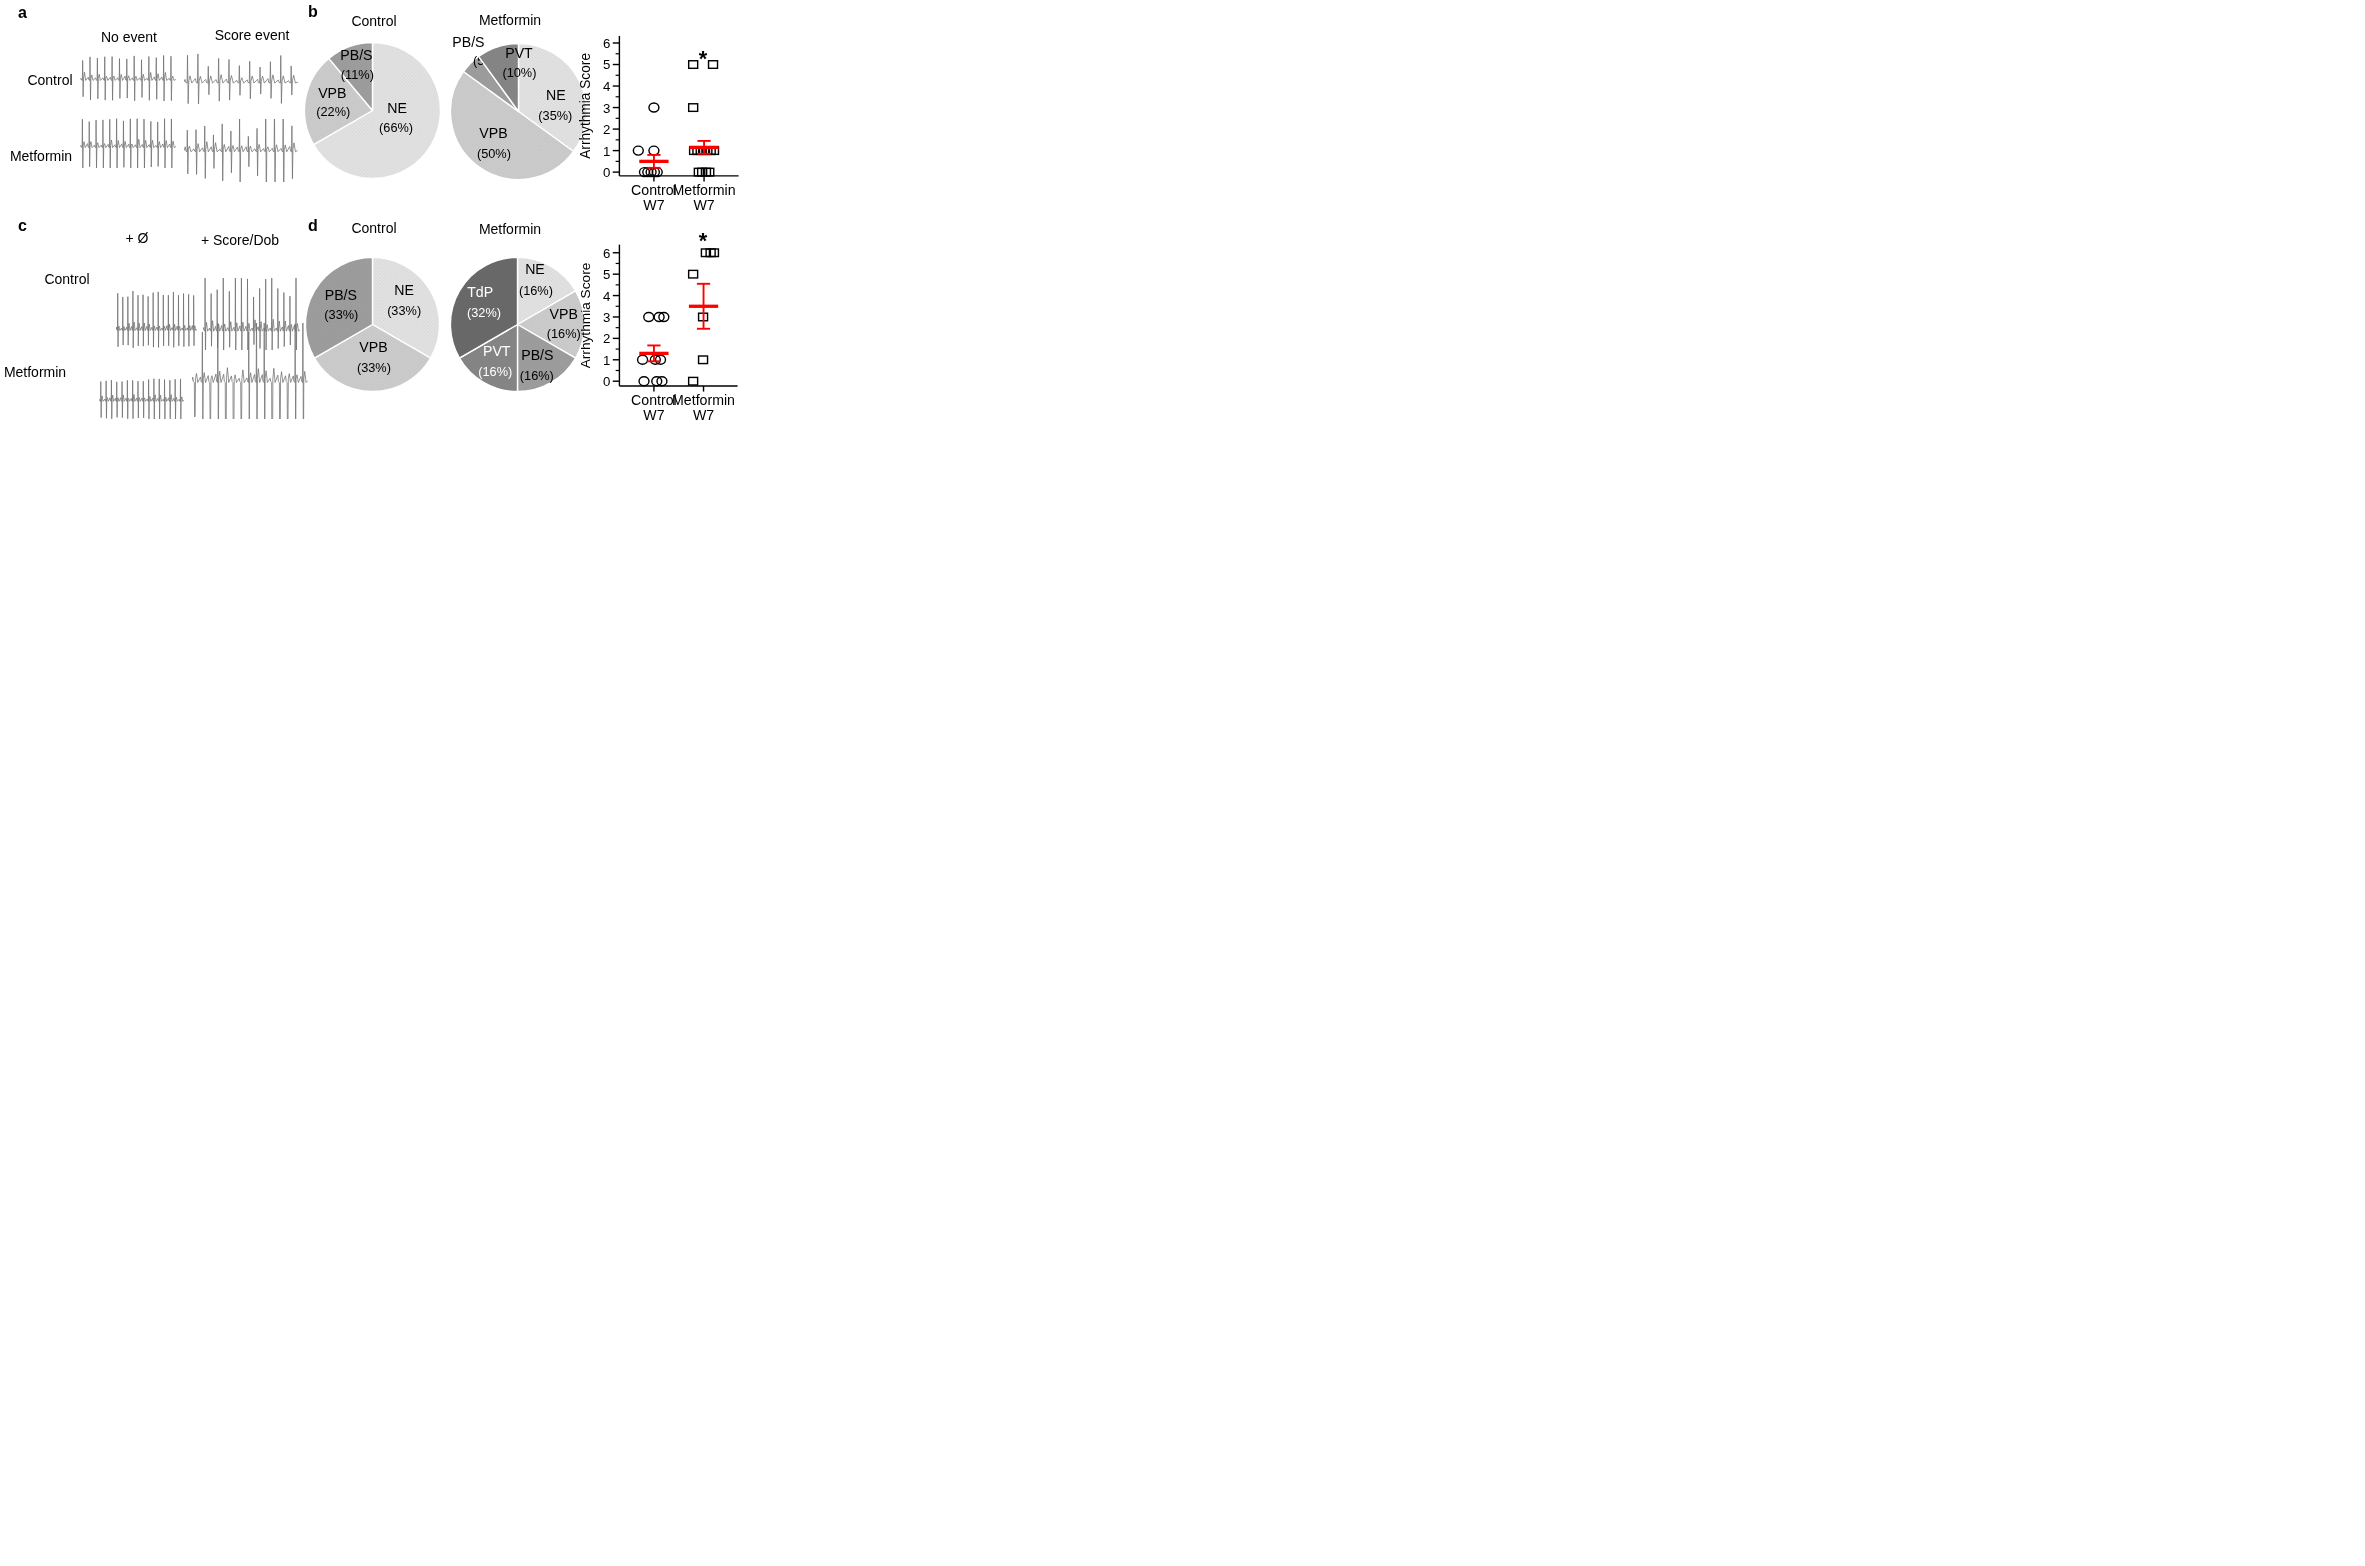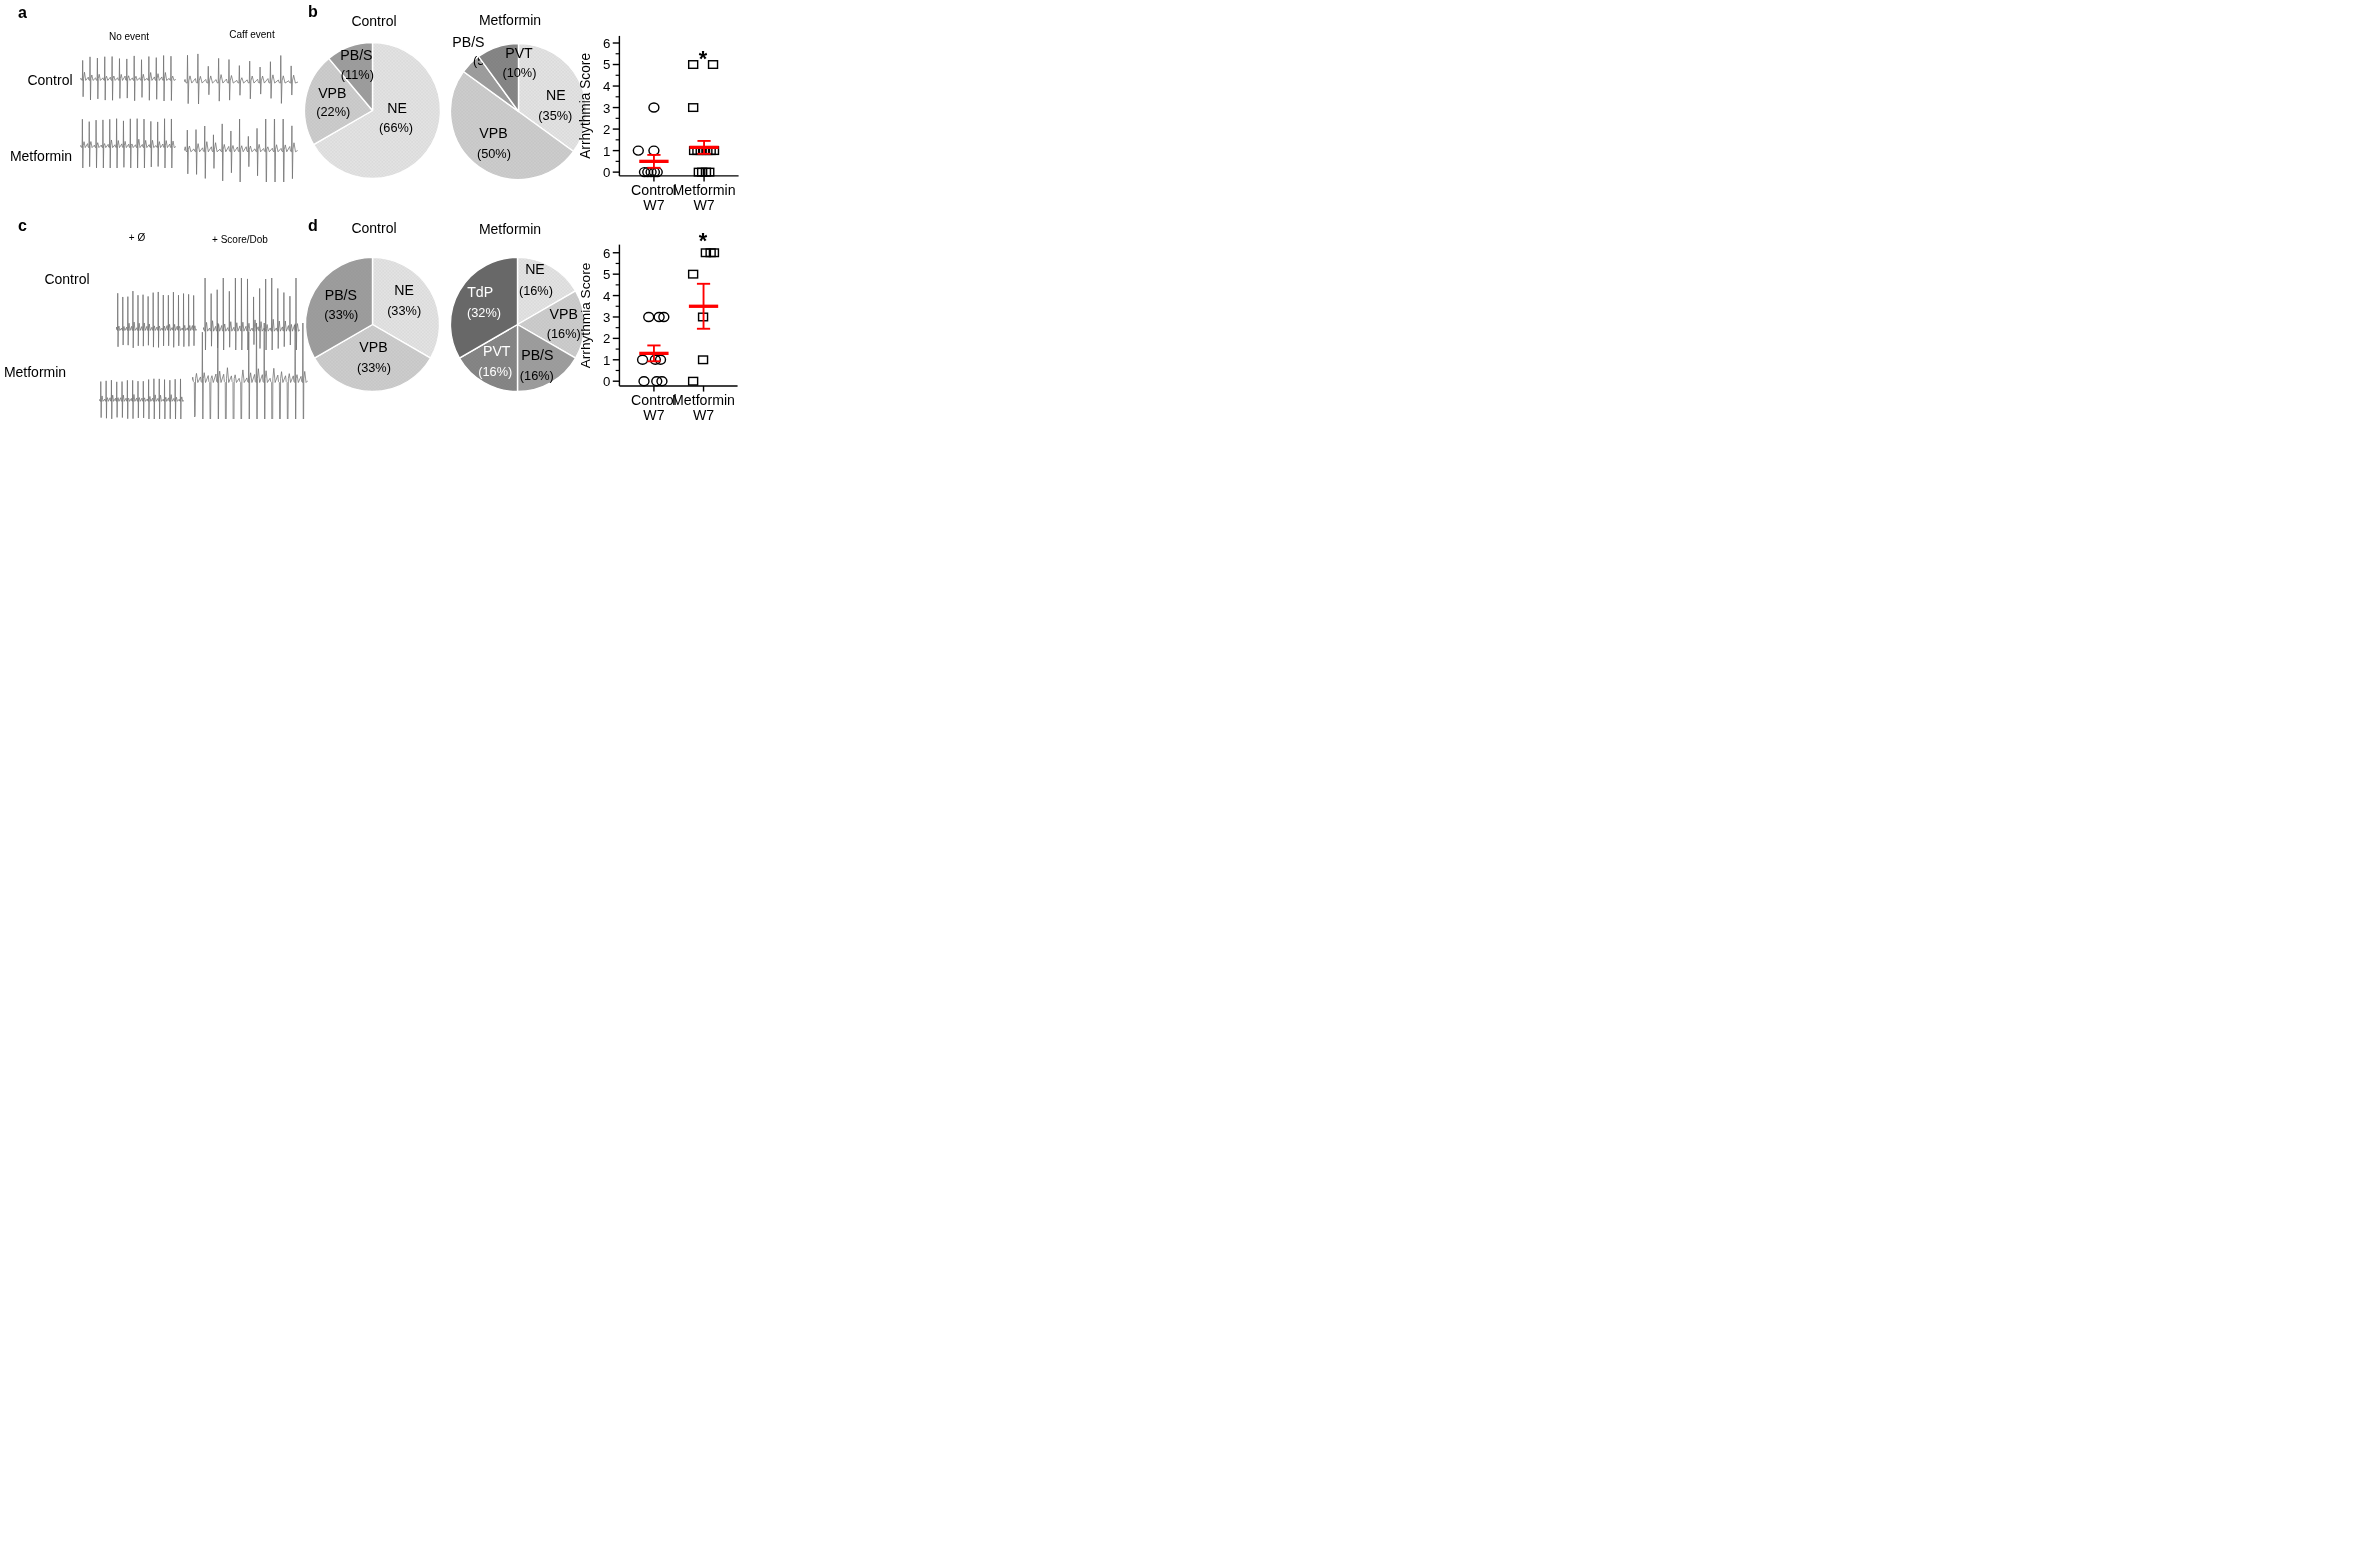--- a/index.html
+++ b/index.html
@@ -1,37 +1,37 @@
 <!DOCTYPE html>
 <html style="font-size:7.6px"><head>
 <meta charset="utf-8">
 <style>
   html,body{margin:0;padding:0;background:#fff}
   .fig{position:relative;width:740px;height:420px;background:#fff;overflow:hidden;
        font-family:"Liberation Sans",sans-serif;color:#000}
   .txt{position:absolute;transform:translate(-50%,-50%);white-space:nowrap;line-height:1}
   .plabel{position:absolute;font-weight:700;font-size:16px;line-height:1}
-  .hdr{font-size:10px}
+  .hdr{font-size:14px}
   .row{font-size:14px}
   .title{font-size:14px}
   .chartbox{position:absolute}
   svg{display:block;overflow:visible}
 </style>
 </head>
 <body>
 
 <div class="fig">
 
   <div class="plabel" style="left:18px;top:4.7px">a</div>
   <div class="plabel" style="left:308px;top:3.8px">b</div>
   <div class="plabel" style="left:18px;top:218px">c</div>
   <div class="plabel" style="left:308px;top:218px">d</div>
 
   <div class="txt hdr" style="left:129px;top:37px">No event</div>
-  <div class="txt hdr" style="left:252px;top:35px">Caff event</div>
+  <div class="txt hdr" style="left:252px;top:35px">Score event</div>
   <div class="txt row" style="left:50px;top:80px">Control</div>
   <div class="txt row" style="left:41px;top:156px">Metformin</div>
 
   <div class="txt hdr" style="left:137px;top:238px">+ Ø</div>
   <div class="txt hdr" style="left:240px;top:240px">+ Score/Dob</div>
   <div class="txt row" style="left:67px;top:279px">Control</div>
   <div class="txt row" style="left:35px;top:372px">Metformin</div>
 
   <div class="txt title" style="left:374px;top:21px">Control</div>
   <div class="txt title" style="left:510px;top:20px">Metformin</div>

